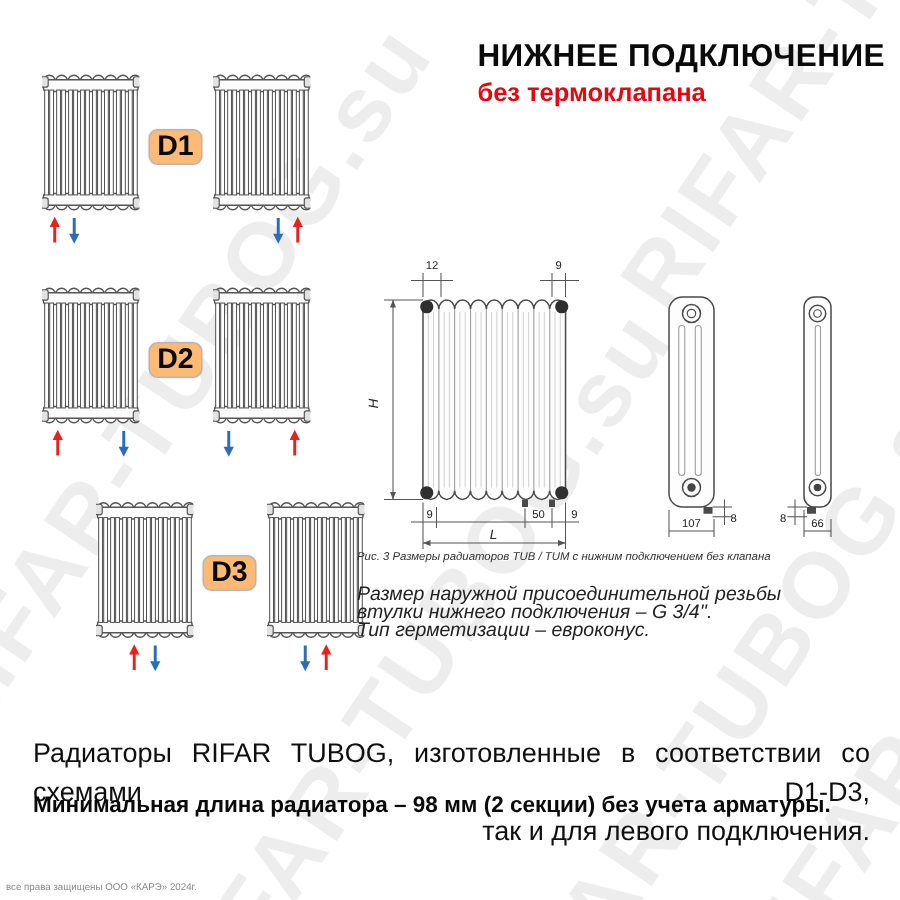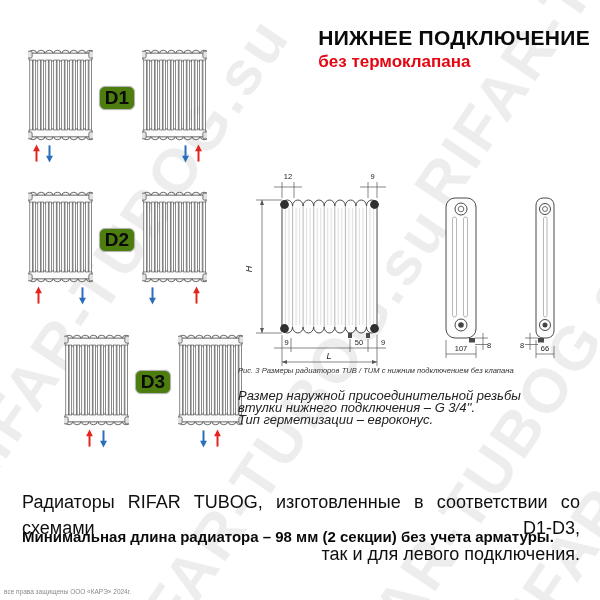--- a/index.html
+++ b/index.html
@@ -23,21 +23,21 @@
   .arrows{display:flex;height:20px;margin-top:1px;align-items:flex-start;}
   .arrows.pos-left{justify-content:flex-start;padding-left:4px;gap:4px;}
   .arrows.pos-right{justify-content:flex-end;padding-right:4px;gap:4px;}
   .arrows.pos-edges{justify-content:space-between;padding:0 6px;}
   .arrows.pos-center{justify-content:center;gap:5px;}
   .arrow{width:9px;height:19px;display:block;}
   .arrow.red{color:var(--flow-red,#e3241d);}
   .arrow.blue{color:var(--flow-blue,#2a6ebb);}
   .arrow.down{transform:rotate(180deg);}
   .dlabel{position:absolute;left:99px;width:36px;height:24px;box-sizing:border-box;
-    border:1px solid #b5b5b5;border-radius:6px;background:#4d7c0f;
+    border:1px solid #b5b5b5;border-radius:6px;background:#fdba74;
     display:flex;align-items:center;justify-content:center;
     font-size:19px;font-weight:800;color:#0a0a0a;box-shadow:0 0 0 1px rgba(0,0,0,0.03);}
   
   .fig{position:absolute;z-index:1;}
   .dim-txt{font-size:7.5px;fill:#222;font-family:"Liberation Sans",sans-serif;}
   .dim-ital{font-style:italic;font-size:9px;}
   
   .fig-caption{position:absolute;left:238px;top:366px;width:350px;
     font-size:7.6px;font-style:italic;color:#333;z-index:1;}
   .fig-notes{position:absolute;left:238px;top:390px;width:330px;

